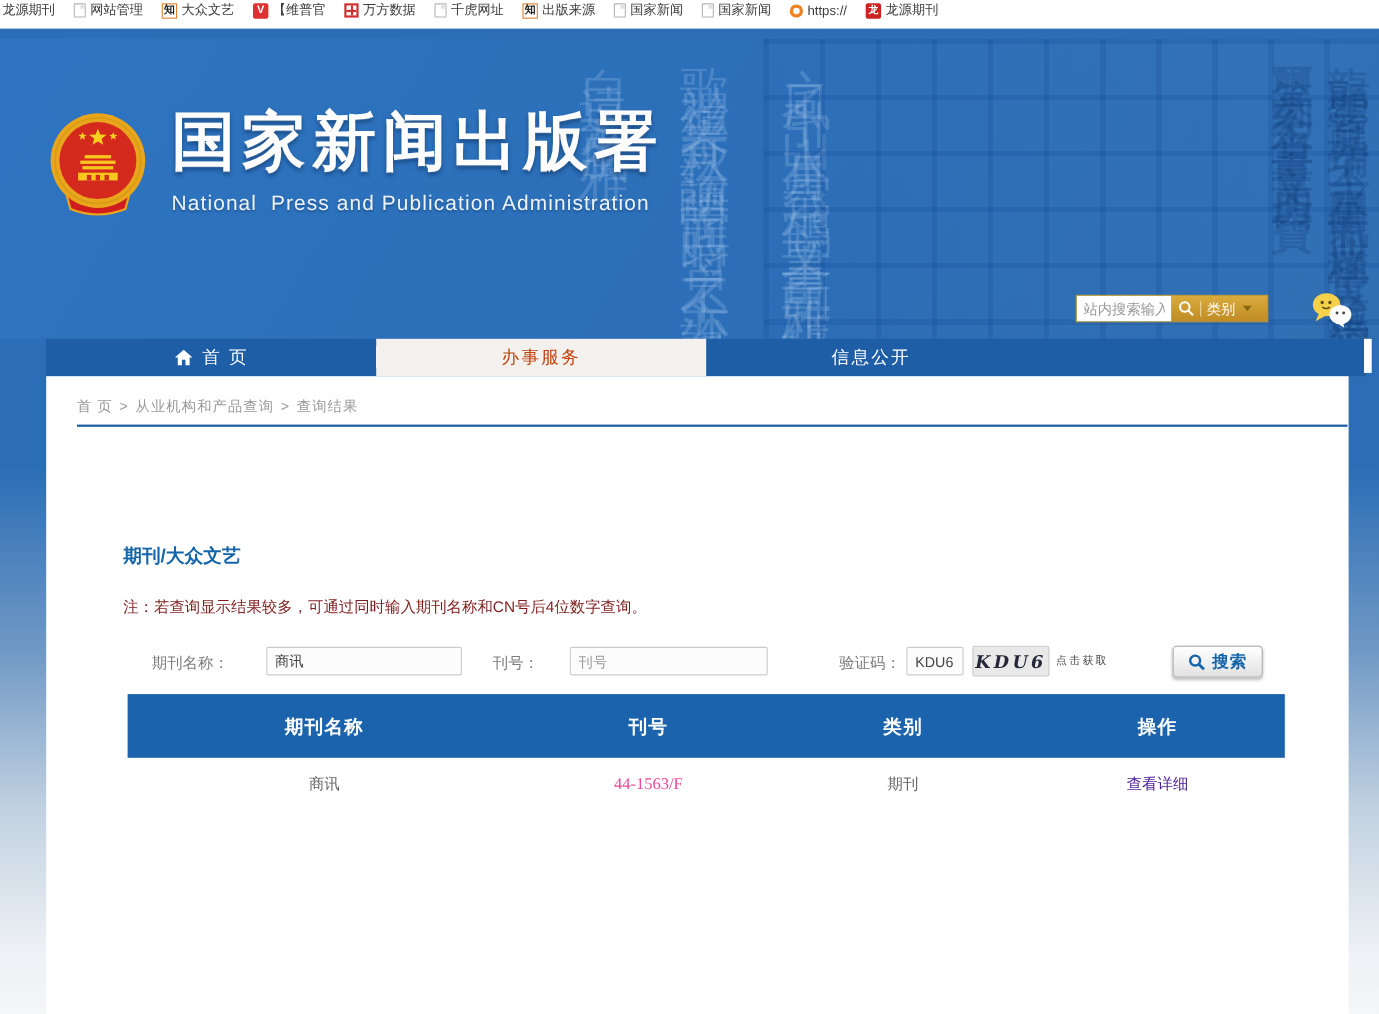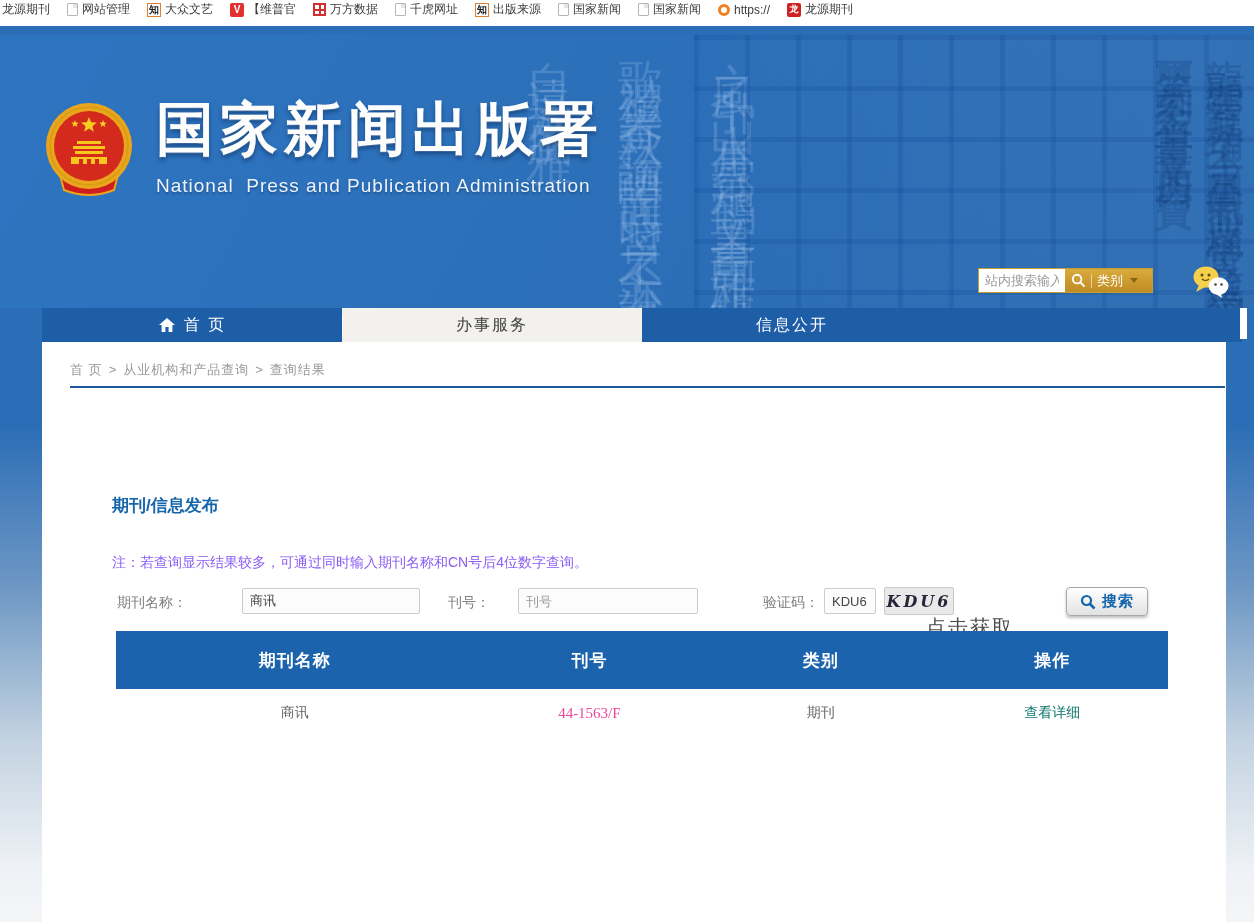--- a/index.html
+++ b/index.html
@@ -51,58 +51,58 @@
     align-items:center; padding:0 6px; gap:5px; cursor:pointer; }
   .gold-sep { width:1px; height:14px; background:rgba(255,255,255,0.55); }
   .cat-label { color:#fff; font-size:13px; }
   .cat-tri { width:0; height:0; border-left:4px solid transparent; border-right:4px solid transparent; border-top:5px solid #8a6510; margin-left:2px; }
   .wechat { position:absolute; left:1192px; top:230px; width:38px; height:34px; cursor:pointer; }
 
   
   .nav { position:relative; margin-left:42px; width:1200px; height:34px; background:#1e5ea7; display:flex; }
   .nav-item { width:300px; height:34px; display:flex; align-items:center; justify-content:center; gap:8px;
     color:#fff; font-size:16px; letter-spacing:2px; cursor:pointer; }
-  .nav-item.active { background:#f2f1ed; color:#404040; }
+  .nav-item.active { background:#f2f1ed; color:#c2410c; }
   .nav-div { position:absolute; left:300px; top:7px; width:1px; height:20px; background:rgba(255,255,255,0.85); }
   .nav-notch { position:absolute; left:1240px; top:308px; width:7px; height:31px; background:#fff; z-index:5; }
 
   
   .content { position:relative; margin-left:42px; width:1184px; height:580px; background:#fff; }
   .crumb { position:absolute; left:28px; top:19px; font-size:13px; color:#999; letter-spacing:1px; }
   .crumb a { color:#999; text-decoration:none; cursor:pointer; }
   .crumb .sep { margin:0 6px; }
   .crumb-rule { position:absolute; left:28px; top:44px; width:1155px; height:2px; background:#1c5a9b; }
 
   .sec-title { position:absolute; left:70px; top:152px; font-size:17px; font-weight:bold; color:#1565ab; }
-  .sec-note { position:absolute; left:70px; top:212px; font-size:14px; color:#8b5cf6; }
+  .sec-note { position:absolute; left:70px; top:201px; font-size:14px; color:#7f1d1d; }
 
   .q-label { position:absolute; font-size:14px; color:#7d7d7d; top:252px; }
   .q-input { position:absolute; top:246px; height:26px; border:1px solid #ccc; border-radius:2px;
     background:#fcfcfc; padding:0 7px; font-size:13px; color:#444; outline:none; }
   .q-input::placeholder { color:#999; }
   .cap-img { position:absolute; left:842px; top:245px; width:70px; height:28px; background:#e9e9e9;
     border:1px solid #c9c9c9; border-radius:2px; display:flex; align-items:center; justify-content:center;
     font-family:"DejaVu Serif",serif; font-style:italic; font-weight:bold; font-size:16px;
     letter-spacing:3px; color:#26263a; cursor:pointer; }
-  .cap-refresh { position:absolute; left:884px; top:252px; font-size:20px; color:#4a4a4a; letter-spacing:2px; cursor:pointer;margin-top:20px; }
+  .cap-refresh { position:absolute; left:918px; top:252px; font-size:10px; color:#4a4a4a; letter-spacing:2px; cursor:pointer; }
   .btn-search { position:absolute; left:1024px; top:245px; width:82px; height:29px; border:1px solid #a8a8a8;
     border-radius:4px; background:linear-gradient(#fff,#e2e2e2); box-shadow:0 2px 3px rgba(0,0,0,0.25);
     display:flex; align-items:center; justify-content:center; gap:6px; cursor:pointer;
     color:#1565ab; font-weight:bold; font-size:15px; letter-spacing:1px; }
 
   .rtable { position:absolute; left:74px; top:289px; width:1052px; }
   .rt-head { display:flex; background:#1b63ac; height:58px; align-items:center; }
   .rt-row { display:flex; background:#fff; height:48px; align-items:center; }
   .rt-c1 { width:34%; text-align:center; }
   .rt-c2, .rt-c3, .rt-c4 { width:22%; text-align:center; }
   .rt-head div { color:#fff; font-size:17px; font-weight:bold; letter-spacing:1px; }
   .rt-row .rt-c1 { color:#666; font-size:14px; }
   .rt-row .rt-c2 { color:#ec4899; font-size:15px; font-family:"Liberation Serif","DejaVu Serif",serif; }
   .rt-row .rt-c3 { color:#666; font-size:14px; }
-  .rt-row .rt-c4 { color:#0f766e; font-size:14px; cursor:pointer; }
+  .rt-row .rt-c4 { color:#4c1d95; font-size:14px; cursor:pointer; }
 </style>
 </head>
 <body>
 
 <div class="page">
   <div class="bg-grad"></div>
 
   <div class="bookmarks">
     <div class="bm-item">
       <span class="bm-label">龙源期刊</span>
@@ -220,24 +220,24 @@
     <div class="nav-div"></div>
   </div>
   <div class="nav-notch"></div>
 
   <div class="content">
     <div class="crumb">
       <a>首 页</a><span class="sep">&gt;</span><a>从业机构和产品查询</a><span class="sep">&gt;</span><span>查询结果</span>
     </div>
     <div class="crumb-rule"></div>
 
-    <div class="sec-title">期刊/信息发布</div>
+    <div class="sec-title">期刊/大众文艺</div>
     <div class="sec-note">注：若查询显示结果较多，可通过同时输入期刊名称和CN号后4位数字查询。</div>
 
-    <span class="q-label" style="left:75px;text-align:right;">期刊名称：</span>
+    <span class="q-label" style="left:96px;text-align:right;">期刊名称：</span>
     <input class="q-input" style="left: 200px; width: 178px;" type="text" value="商讯">
     <span class="q-label" style="left:406px;">刊号：</span>
     <input class="q-input" style="left: 476px; width: 180px;" type="text" placeholder="刊号">
     <span class="q-label" style="left:721px;">验证码：</span>
     <input class="q-input" style="left: 782px; width: 52px;" type="text" value="KDU6">
     <div class="cap-img">KDU6</div>
     <span class="cap-refresh">点击获取</span>
 
     <div class="btn-search">
       <svg width="16" height="16" viewBox="0 0 16 16">

